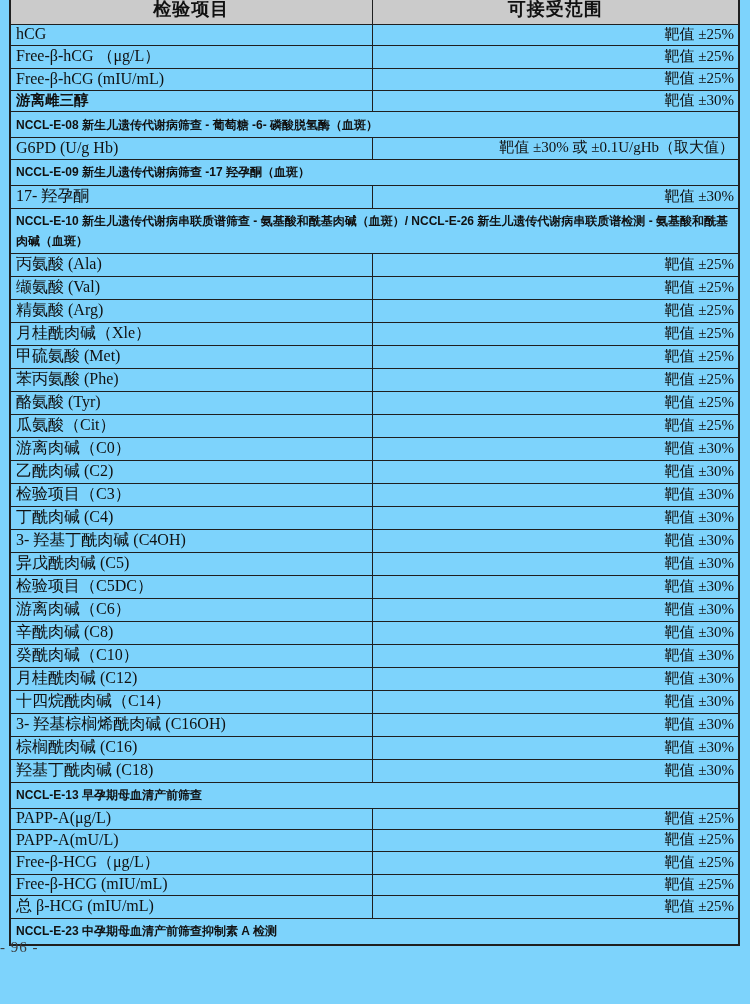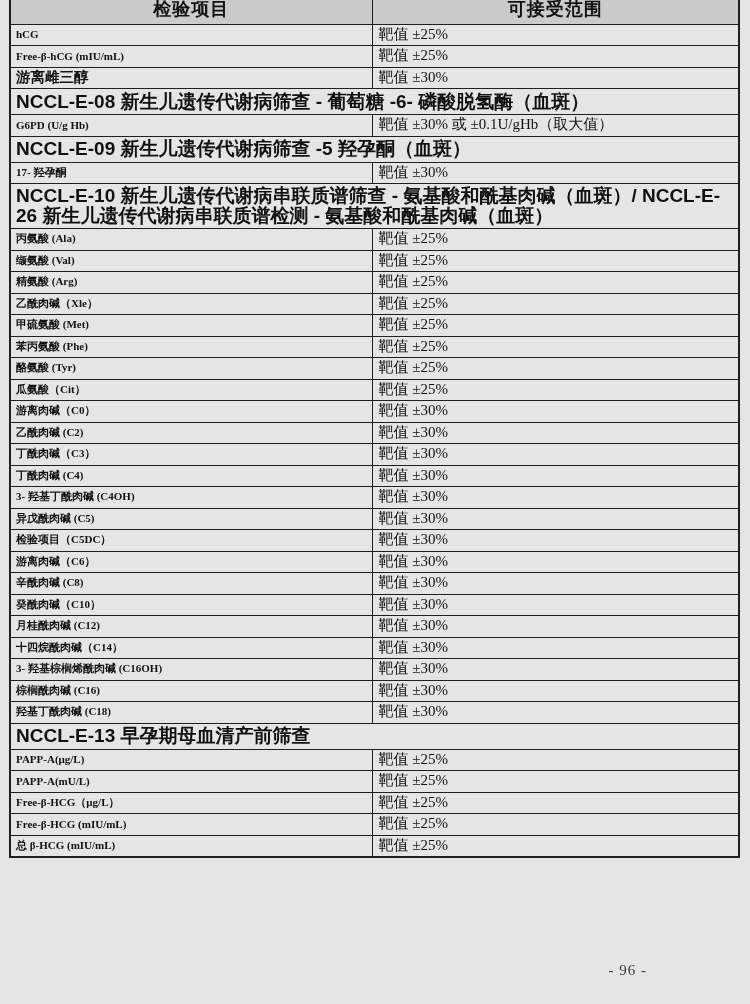--- a/index.html
+++ b/index.html
@@ -11,21 +11,21 @@
   html, body {
     width: 750px; height: 1004px;
     background: #ffffff;
     font-family: "Liberation Serif", "DejaVu Serif", serif;
     color: var(--text);
     overflow: hidden;
   }
   .page {
     position: relative;
     width: 750px; height: 1004px;
-    background: #e5e5e5;
+    background: #7dd3fc;
     overflow: hidden;
   }
   table.acceptance-table {
     position: absolute;
     left: 9px;
     top: -7px;
     width: 731px;
     border-collapse: collapse;
     table-layout: fixed;
     border: 2px solid var(--border);
@@ -41,49 +41,49 @@
     background: var(--header-bg);
     font-family: "Liberation Serif", "DejaVu Serif", serif;
     font-weight: bold;
     font-size: 18px;
     text-align: center;
     height: 30px;
     letter-spacing: 1px;
   }
   tr.item-row { height: 21.5px; }
   td.item-cell {
-    font-size: 11px;
+    font-size: 16px;
     padding: 0 4px 1px 5px;
     white-space: nowrap;
-    font-weight: bold;
   }
   td.item-cell.bold-label {
     font-family: "Liberation Sans", "DejaVu Sans", sans-serif;
     font-weight: bold;
     font-size: 14.5px;
   }
   td.value-cell {
     font-size: 15px;
     padding: 0 4px 1px 6px;
     white-space: nowrap;
+    text-align: right;
   }
   tr.section-row { height: 26px; }
   td.section-cell {
     font-family: "Liberation Sans", "DejaVu Sans", sans-serif;
     font-weight: bold;
-    font-size: 19px;
+    font-size: 12px;
     line-height: 20px;
     padding: 2px 6px 2px 5px;
   }
   .page-footer {
     position: absolute;
-    top: 962px;
+    top: 939px;
     left: 0;
     width: 647px;
-    text-align: right;
+    text-align: left;
     font-size: 15px;
     color: #3a3a3a;
     letter-spacing: 1px;
   }
 </style>
 </head>
 <body>
 
 <div class="page">
 
@@ -97,36 +97,40 @@
         <th>检验项目</th>
         <th>可接受范围</th>
       </tr>
     </thead>
     <tbody>
         <tr class="item-row">
           <td class="item-cell">hCG</td>
           <td class="value-cell">靶值 ±25%</td>
         </tr>
         <tr class="item-row">
+          <td class="item-cell">Free-β-hCG （μg/L）</td>
+          <td class="value-cell">靶值 ±25%</td>
+        </tr>
+        <tr class="item-row">
           <td class="item-cell">Free-β-hCG (mIU/mL)</td>
           <td class="value-cell">靶值 ±25%</td>
         </tr>
         <tr class="item-row">
           <td class="item-cell bold-label">游离雌三醇</td>
           <td class="value-cell">靶值 ±30%</td>
         </tr>
         <tr class="section-row">
           <td colspan="2" class="section-cell">NCCL-E-08 新生儿遗传代谢病筛查 - 葡萄糖 -6- 磷酸脱氢酶（血斑）</td>
         </tr>
         <tr class="item-row">
           <td class="item-cell">G6PD (U/g Hb)</td>
           <td class="value-cell">靶值 ±30% 或 ±0.1U/gHb（取大值）</td>
         </tr>
         <tr class="section-row">
-          <td colspan="2" class="section-cell">NCCL-E-09 新生儿遗传代谢病筛查 -5 羟孕酮（血斑）</td>
+          <td colspan="2" class="section-cell">NCCL-E-09 新生儿遗传代谢病筛查 -17 羟孕酮（血斑）</td>
         </tr>
         <tr class="item-row">
           <td class="item-cell">17- 羟孕酮</td>
           <td class="value-cell">靶值 ±30%</td>
         </tr>
         <tr class="section-row">
           <td colspan="2" class="section-cell">NCCL-E-10 新生儿遗传代谢病串联质谱筛查 - 氨基酸和酰基肉碱（血斑）/ NCCL-E-26 新生儿遗传代谢病串联质谱检测 - 氨基酸和酰基肉碱（血斑）</td>
         </tr>
         <tr class="item-row">
           <td class="item-cell">丙氨酸 (Ala)</td>
@@ -134,21 +138,21 @@
         </tr>
         <tr class="item-row">
           <td class="item-cell">缬氨酸 (Val)</td>
           <td class="value-cell">靶值 ±25%</td>
         </tr>
         <tr class="item-row">
           <td class="item-cell">精氨酸 (Arg)</td>
           <td class="value-cell">靶值 ±25%</td>
         </tr>
         <tr class="item-row">
-          <td class="item-cell">乙酰肉碱（Xle）</td>
+          <td class="item-cell">月桂酰肉碱（Xle）</td>
           <td class="value-cell">靶值 ±25%</td>
         </tr>
         <tr class="item-row">
           <td class="item-cell">甲硫氨酸 (Met)</td>
           <td class="value-cell">靶值 ±25%</td>
         </tr>
         <tr class="item-row">
           <td class="item-cell">苯丙氨酸 (Phe)</td>
           <td class="value-cell">靶值 ±25%</td>
         </tr>
@@ -162,21 +166,21 @@
         </tr>
         <tr class="item-row">
           <td class="item-cell">游离肉碱（C0）</td>
           <td class="value-cell">靶值 ±30%</td>
         </tr>
         <tr class="item-row">
           <td class="item-cell">乙酰肉碱 (C2)</td>
           <td class="value-cell">靶值 ±30%</td>
         </tr>
         <tr class="item-row">
-          <td class="item-cell">丁酰肉碱（C3）</td>
+          <td class="item-cell">检验项目（C3）</td>
           <td class="value-cell">靶值 ±30%</td>
         </tr>
         <tr class="item-row">
           <td class="item-cell">丁酰肉碱 (C4)</td>
           <td class="value-cell">靶值 ±30%</td>
         </tr>
         <tr class="item-row">
           <td class="item-cell">3- 羟基丁酰肉碱 (C4OH)</td>
           <td class="value-cell">靶值 ±30%</td>
         </tr>
@@ -235,19 +239,22 @@
           <td class="item-cell">Free-β-HCG（μg/L）</td>
           <td class="value-cell">靶值 ±25%</td>
         </tr>
         <tr class="item-row">
           <td class="item-cell">Free-β-HCG (mIU/mL)</td>
           <td class="value-cell">靶值 ±25%</td>
         </tr>
         <tr class="item-row">
           <td class="item-cell">总 β-HCG (mIU/mL)</td>
           <td class="value-cell">靶值 ±25%</td>
+        </tr>
+        <tr class="section-row">
+          <td colspan="2" class="section-cell">NCCL-E-23 中孕期母血清产前筛查抑制素 A 检测</td>
         </tr>
       </tbody>
   </table>
 
   <div class="page-footer">- 96 -</div>
 
 </div>
 
 </body></html>

